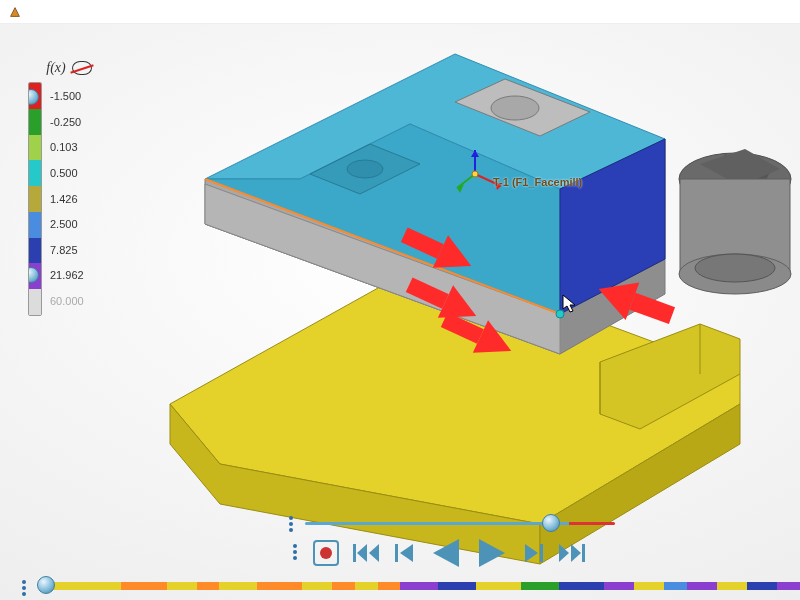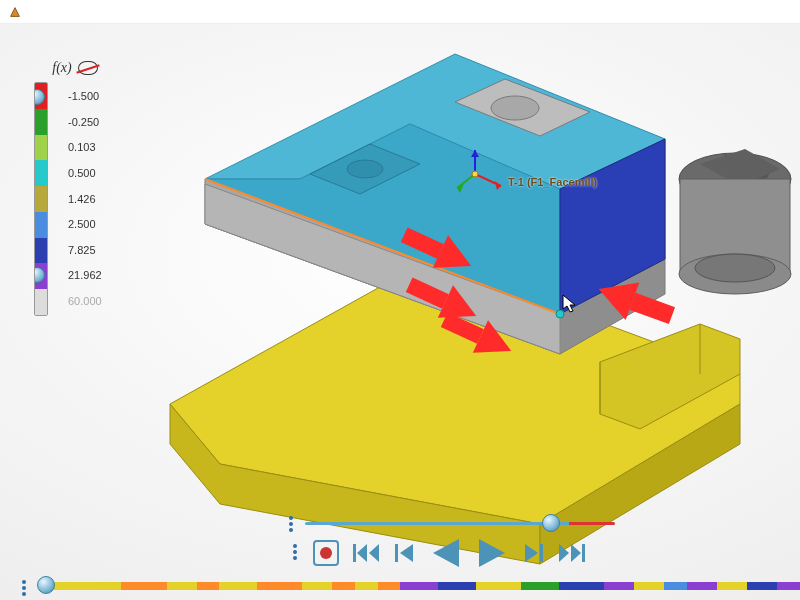--- a/index.html
+++ b/index.html
@@ -24,21 +24,21 @@
   .titlebar .icon { width: 14px; height: 14px; }
   .viewport {
     position: absolute;
     top: 24px; left: 0; right: 0; bottom: 0;
     background: radial-gradient(ellipse 120% 100% at 50% 40%, #ffffff 0%, #f2f2f2 55%, #e8e8e8 100%);
   }
 
   
   .scale-panel {
     position: absolute;
-    top: 30px; left: 30px;
+    top: 30px; left: 24px;
     width: 90px;
     background: rgba(255,255,255,0.0);
     padding: 6px 4px;
     border-radius: 6px;
   }
   .scale-header {
     display: flex;
     align-items: center;
     justify-content: center;
     gap: 6px;
@@ -58,21 +58,21 @@
     border: 1.5px solid #333;
     border-radius: 50%/60%;
   }
   .eye-off::after {
     content: "";
     position: absolute;
     left: -2px; right: -2px; top: 50%;
     height: 2px; background: #d22;
     transform: rotate(-18deg);
   }
-  .scale-body { display: flex; gap: 20px; align-items: flex-end; }
+  .scale-body { display: flex; gap: 8px; align-items: flex-end; }
   .scale-bar {
     width: 14px;
     display: flex;
     flex-direction: column;
     border: 1px solid #999;
     border-radius: 2px;
     overflow: hidden;
     position: relative;
   }
   .scale-seg { flex: 1; }
@@ -273,21 +273,21 @@
         <rect x="-34" y="-8" width="40" height="16"></rect>
         <polygon points="6,-18 40,0 6,18"></polygon>
       </g>
       <g transform="translate(640,280) rotate(200)">
         <rect x="-34" y="-9" width="42" height="18"></rect>
         <polygon points="8,-20 44,0 8,20"></polygon>
       </g>
     </g>
   </svg>
 
-  <div class="axis-label" style="left:508px; top:152px;">T-1 (F1_Facemill)</div>
+  <div class="axis-label" style="left:493px; top:152px;">T-1 (F1_Facemill)</div>
 
   <svg class="cursor" style="left:562px; top:270px;" viewBox="0 0 16 20">
     <path d="M1 1 L1 15 L5 12 L8 18 L11 17 L8 11 L13 11 Z" fill="#fff" stroke="#000"></path>
   </svg>
 
   <div class="scale-panel">
     <div class="scale-header">
       <span>f(x)</span>
       <span class="eye-off"></span>
     </div>

